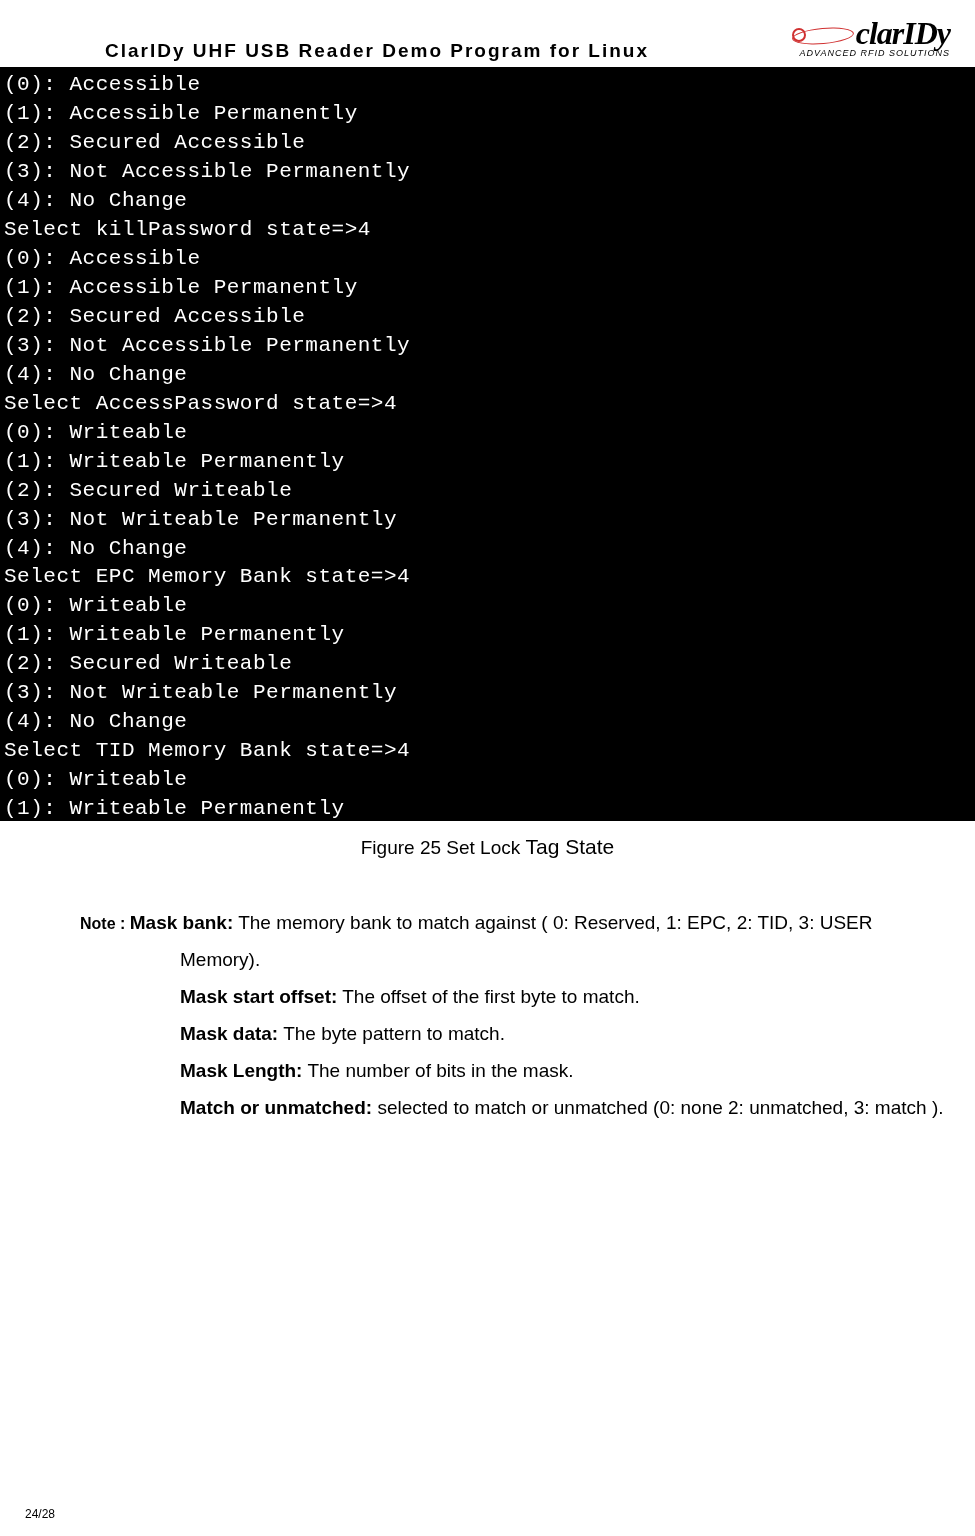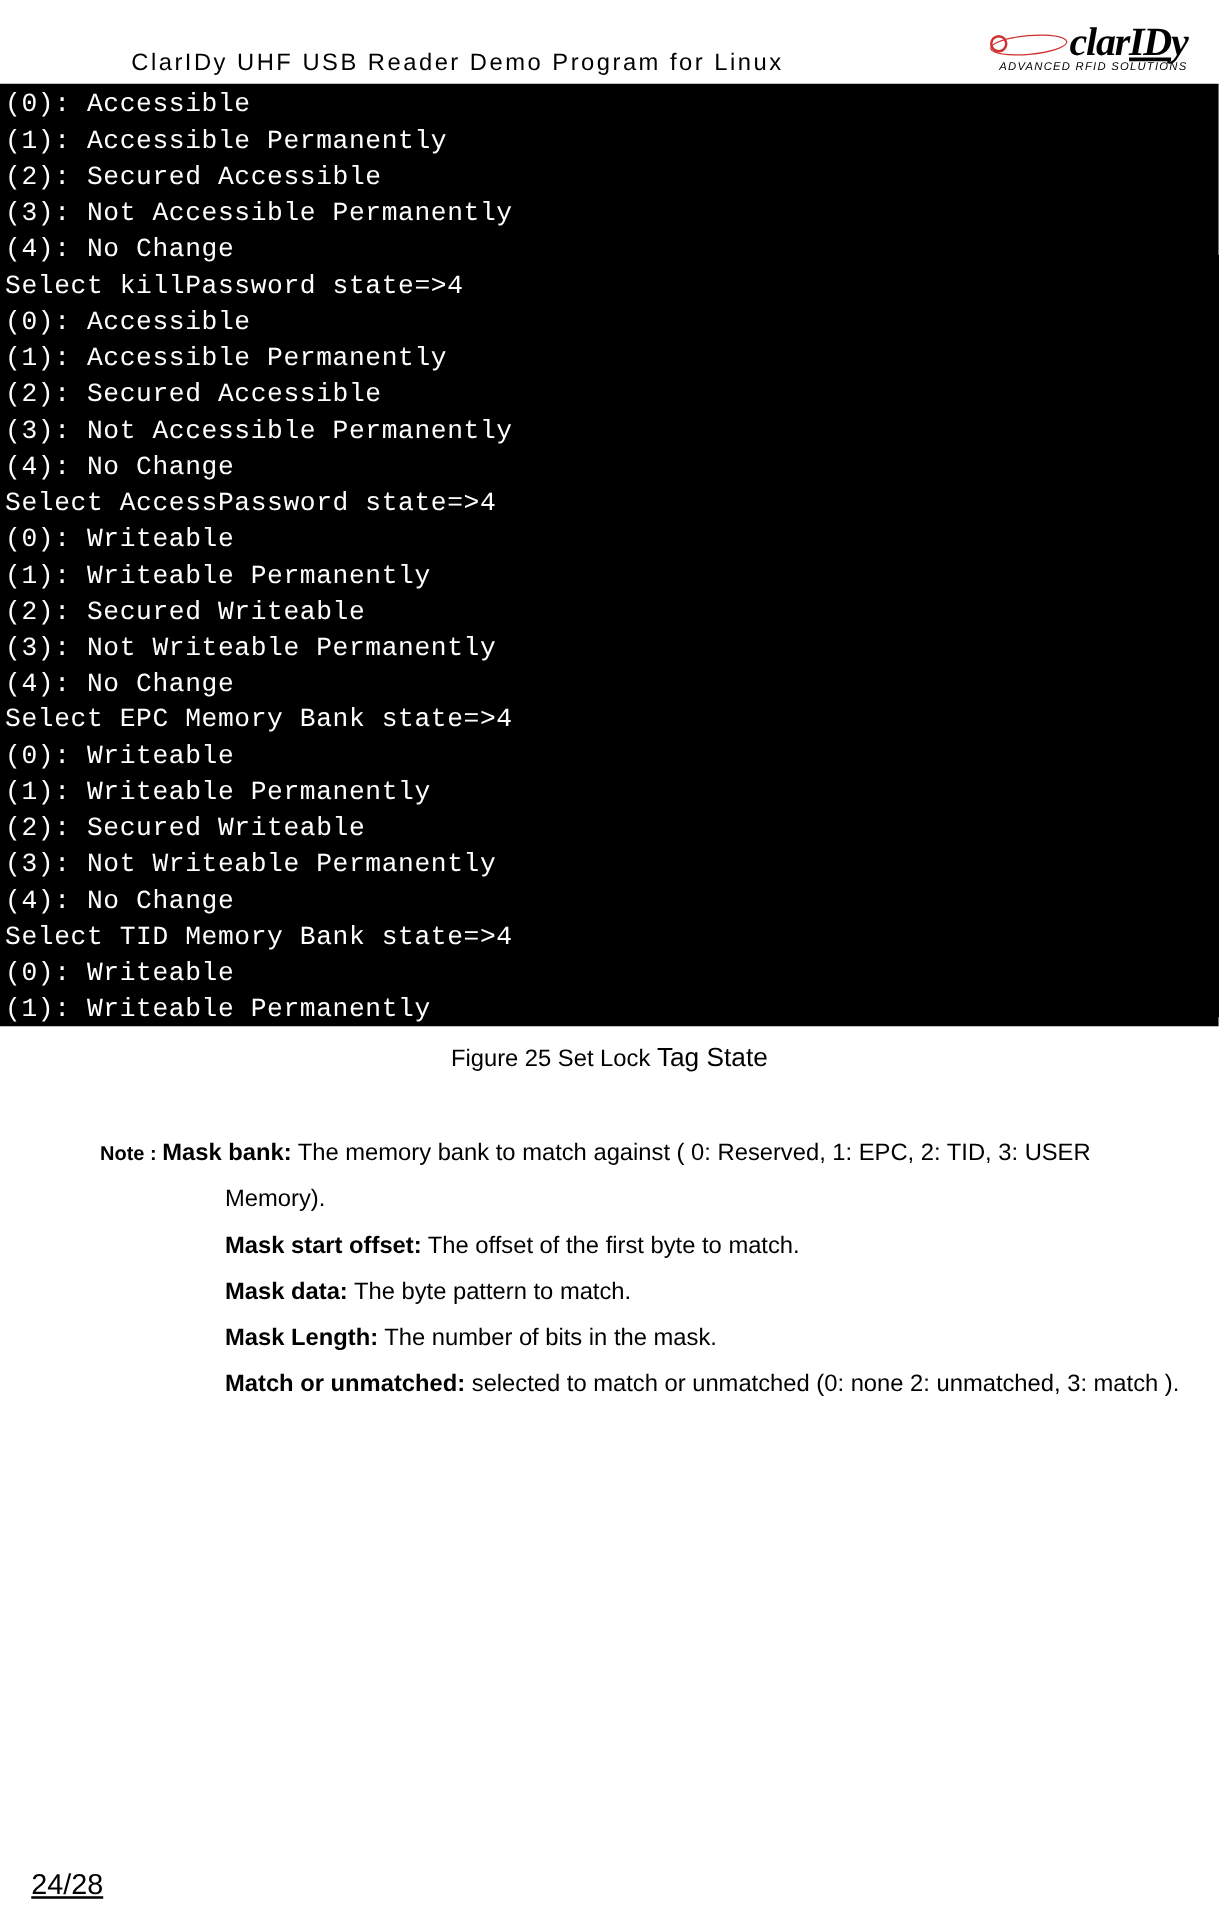--- a/index.html
+++ b/index.html
@@ -16,21 +16,21 @@
       position: relative;
       padding: 10px 25px 0 25px;
     }
     .header {
       display: flex;
       justify-content: space-between;
       align-items: center;
       margin-bottom: 5px;
     }
     .doc-title {
-      font-weight: normal;
+      font-weight: bold;
       font-size: 19px;
       letter-spacing: 2px;
       padding-left: 80px;
       margin-top: 30px;
     }
     .logo {
       display: flex;
       flex-direction: column;
       align-items: flex-end;
     }
@@ -65,21 +65,20 @@
       left: 0px;
     }
     .logo-text {
       font-family: Georgia, serif;
       font-size: 32px;
       font-weight: bold;
       font-style: italic;
       letter-spacing: -1px;
     }
     .logo-id {
-      text-decoration: underline;
     }
     .logo-tag {
       font-size: 9px;
       font-style: italic;
       letter-spacing: 1px;
       margin-top: -4px;
     }
     .terminal {
       background: #000000;
       color: #ffffff;
@@ -127,22 +126,21 @@
     .note-row {
       padding-left: 100px;
     }
     .footer {
       position: absolute;
       bottom: 15px;
       left: 25px;
       right: 25px;
       display: flex;
       align-items: baseline;
-      font-size: 23px;
-      text-decoration: underline;
+      font-size: 12px;
     }
     .page-num {
       margin-right: 95px;
     }
   </style>
 </head>
 <body>
 
 <div class="header">
   <div class="doc-title">ClarIDy UHF USB Reader Demo Program for Linux</div>

